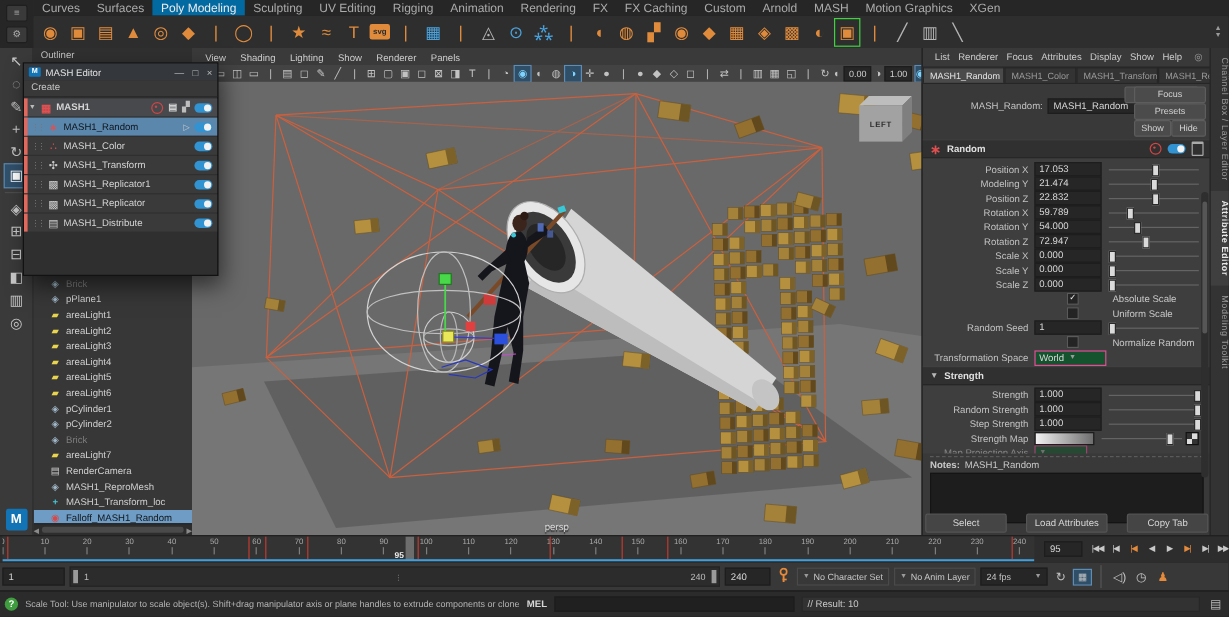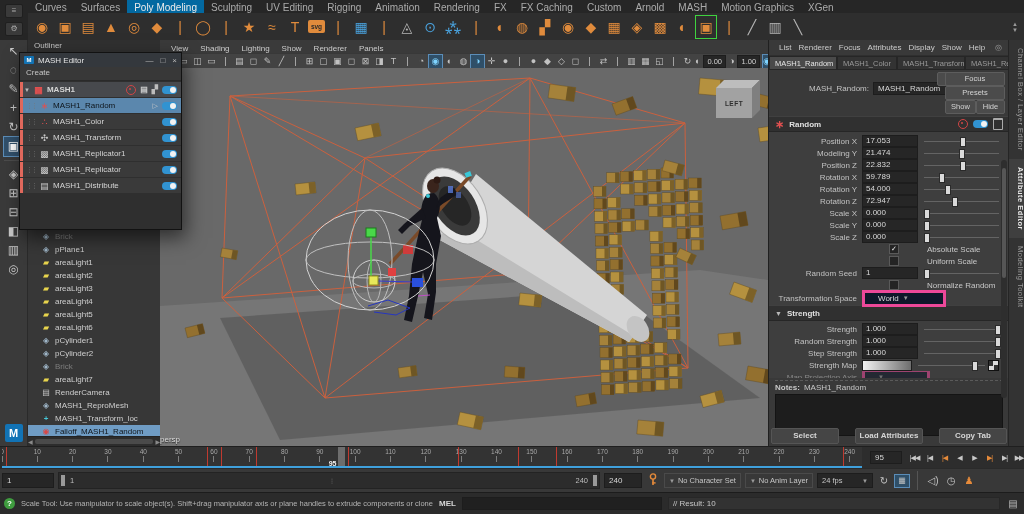--- a/index.html
+++ b/index.html
@@ -42,21 +42,21 @@
   #olhscroll .thumb{flex:1;height:5px;margin:0 2px;background:#4a4a4a;border-radius:2px;}
   
   #viewport{left:160px;top:40px;width:608px;height:406px;background:#3a3a3a;}
   #vpmenus{height:13px;display:flex;align-items:flex-end;font-size:8px;color:#cccccc;padding-left:5px;}
   #vpmenus span{padding:0 6px;}
   #vpicons{height:15px;background:#434343;border-top:1px solid #383838;border-bottom:1px solid #2e2e2e;display:flex;align-items:center;padding:0 3px;gap:1px;overflow:hidden;}
   .vpico{font-size:9px;width:13px;text-align:center;color:#c2c2c2;line-height:13px;}
   .vpico.on{background:#2f4f68;outline:1px solid #5b8db8;color:#7fd4ff;}
   .vpfield{background:#262626;border:1px solid #1d1d1d;color:#d0d0d0;font-size:7.5px;height:11px;line-height:11px;padding:0 3px;margin:0 2px;}
   #scene{position:absolute;left:0;top:28px;width:608px;height:378px;display:block;}
-  #persp{position:absolute;left:0;right:0;bottom:2px;font-size:8px;color:#dcdcdc;text-shadow:0 1px 1px #222;}
+  #persp{position:absolute;left:0;right:0;bottom:2px;text-align:center;font-size:8px;color:#dcdcdc;text-shadow:0 1px 1px #222;}
   
   #mashwin{left:19px;top:52px;width:161px;height:176px;background:#2f2f2f;border:1px solid #121212;box-shadow:4px 8px 18px rgba(0,0,0,.55);z-index:60;}
   #mashwin .title{height:14px;background:#34383d;display:flex;align-items:center;font-size:8px;color:#e2e2e2;padding:0 4px;gap:4px;}
   #mashwin .title .mico{width:10px;height:8px;background:#1273b5;border-radius:1px;color:#fff;font-size:6px;line-height:8px;text-align:center;font-weight:bold;}
   #mashwin .title .wc{margin-left:auto;display:flex;gap:7px;color:#b9b9b9;font-size:8px;}
   #mashwin .menur{height:12px;font-size:8px;color:#c6c6c6;padding:1px 6px 0;background:#383838;border-bottom:1px solid #2a2a2a;}
   .mrow{height:15px;margin-top:1px;background:#3a3a3a;display:flex;align-items:center;font-size:8px;color:#d4d4d4;position:relative;padding-left:4px;gap:3px;}
   .mrow .bar{position:absolute;left:0;top:0;bottom:0;width:3px;background:#e0685c;}
   .mrow .grab{color:#777;font-size:7px;letter-spacing:-2px;margin-left:2px;}
   .mrow .nico{width:11px;text-align:center;font-size:9px;color:#c8c8c8;}
@@ -80,26 +80,26 @@
   .aerow .lbl{width:88px;text-align:right;color:#c2c2c2;padding-right:5px;white-space:nowrap;}
   .aerow .val{width:48px;height:10px;background:#262626;border:1px solid #1d1d1d;color:#d8d8d8;padding:0 3px;line-height:10px;}
   .aerow .trk{flex:1;position:relative;height:10px;margin-left:6px;}
   .aerow .trk::before{content:"";position:absolute;left:0;right:0;top:5px;height:1px;background:#646464;}
   .aerow .hnd{position:absolute;top:1px;width:4px;height:8px;background:#dadada;border:1px solid #2a2a2a;left:calc(var(--f)*1% - 2px);}
   .sechdr{height:14px;background:#303030;border-top:1px solid #404040;border-bottom:1px solid #262626;display:flex;align-items:center;gap:5px;padding:0 6px;color:#e0e0e0;font-weight:bold;}
   .sechdr .car{color:#b8b8b8;font-size:7px;}
   .chkrow{display:flex;align-items:center;height:12px;gap:24px;}
   .chkrow .sp{width:96px;}
   .chk{width:8px;height:8px;background:#242424;border:1px solid #5a5a5a;color:#e8e8e8;font-size:7px;line-height:8px;text-align:center;margin-right:4px;}
-  .drop{background:#0f172a;border:3px solid #ec4899;height:11px;display:flex;align-items:center;padding:0 13px;gap:4px;color:#d8d8d8;}
+  .drop{background:#14532d;border:1px solid #ec4899;height:11px;display:flex;align-items:center;padding:0 3px;gap:4px;color:#d8d8d8;}
   .drop .ar{color:#9a9a9a;font-size:6px;}
   #aescroll{position:absolute;right:2px;top:120px;width:6px;height:238px;background:#2e2e2e;border-radius:3px;}
   #aescroll .th{position:absolute;left:1px;right:1px;top:8px;height:110px;background:#565656;border-radius:3px;}
   #notesbox{background:#1d1d1d;border:1px solid #141414;height:40px;margin:2px 6px 0;}
-  #aebottom{position:absolute;left:0;right:0;bottom:2px;display:flex;gap:16px;padding:0 2px;font-weight:bold;}
+  #aebottom{position:absolute;left:0;right:0;bottom:2px;display:flex;gap:16px;padding:0 2px;}
   #aebottom .b{flex:1;background:#454545;border:1px solid #555;border-radius:2px;text-align:center;height:14px;line-height:13px;color:#d6d6d6;}
   .trash{width:8px;height:9px;border:1px solid #aaa;border-top:2px solid #aaa;border-radius:1px;}
   .reddot{width:8px;height:8px;border-radius:50%;border:1px solid #d04545;position:relative;}
   .reddot::after{content:"";position:absolute;left:2px;top:2px;width:2px;height:2px;border-radius:50%;background:#d04545;}
   
   #rightstrip{left:1008px;top:40px;width:16px;height:406px;background:#333;border-left:1px solid #252525;}
   .vtab{writing-mode:vertical-rl;font-size:7.5px;color:#9a9a9a;padding:8px 0;width:100%;text-align:center;letter-spacing:.5px;}
   .vtab.active{background:#3f3f3f;color:#e8e8e8;font-weight:bold;}
   
   #timeline{left:0;top:446px;width:1024px;height:22px;background:#2d2d2d;border-top:1px solid #1f1f1f;}

